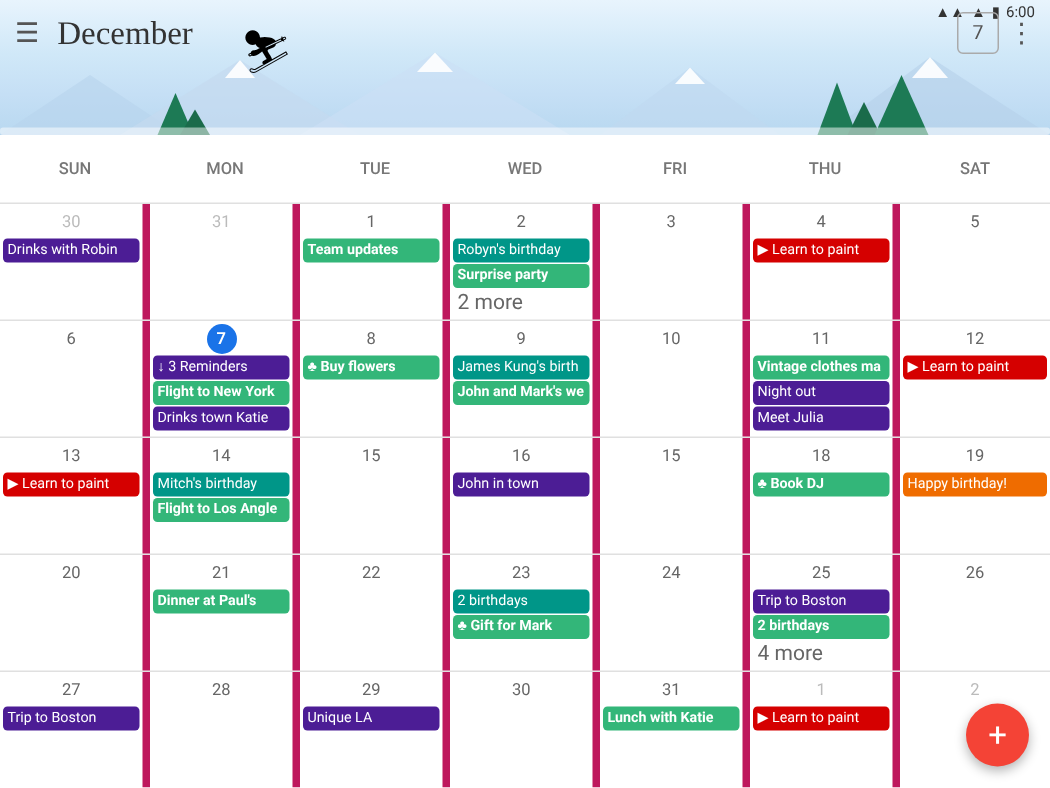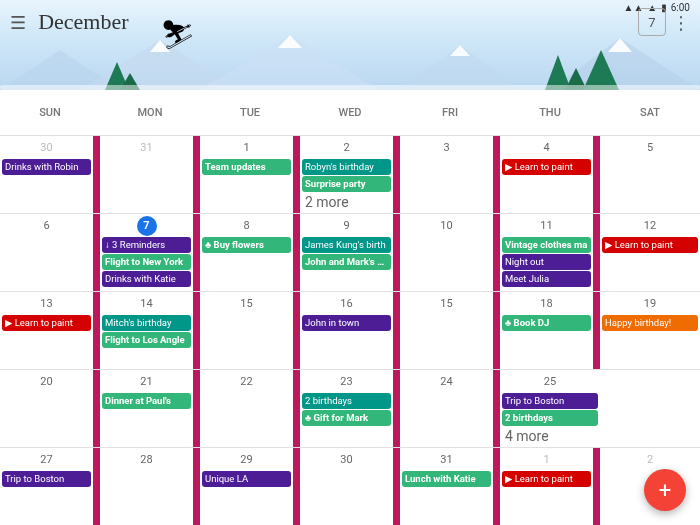--- a/index.html
+++ b/index.html
@@ -84,21 +84,21 @@
       display: grid;
       grid-template-rows: repeat(5, 1fr);
     }
     .week-row {
       display: grid;
       grid-template-columns: repeat(7, 1fr);
       border-bottom: 1px solid #e0e0e0;
       min-height: 72px;
     }
     .day-cell {
-      border-right: 7px solid #be185d;
+      border-right: 5px solid #be185d;
       padding: 2px 2px;
       min-height: 72px;
       position: relative;
       overflow: hidden;
     }
     .day-cell:last-child { border-right: none; }
     .day-num {
       font-size: 11px;
       color: #666;
       text-align: center;
@@ -267,21 +267,21 @@
         </div>
       </div>
       <div class="week-row">
         <div class="day-cell">
           <div class="day-num">6</div>
         </div>
         <div class="day-cell">
           <div class="day-num today">7</div>
           <span class="event blue">↓ 3 Reminders</span>
           <span class="event green">Flight to New York</span>
-          <span class="event blue">Drinks with Katie</span>
+          <span class="event blue">Drinks town Katie</span>
         </div>
         <div class="day-cell">
           <div class="day-num">8</div>
           <span class="event green">♣ Buy flowers</span>
         </div>
         <div class="day-cell">
           <div class="day-num">9</div>
           <span class="event teal">James Kung's birth</span>
           <span class="event green">John and Mark's we</span>
         </div>
@@ -346,20 +346,23 @@
         </div>
         <div class="day-cell">
           <div class="day-num">24</div>
         </div>
         <div class="day-cell">
           <div class="day-num">25</div>
           <span class="event blue">Trip to Boston</span>
           <span class="event green">2 birthdays</span>
           <span class="more-link">4 more</span>
         </div>
+        <div class="day-cell">
+          <div class="day-num">26</div>
+        </div>
       </div>
       <div class="week-row">
         <div class="day-cell">
           <div class="day-num">27</div>
           <span class="event blue">Trip to Boston</span>
         </div>
         <div class="day-cell">
           <div class="day-num">28</div>
         </div>
         <div class="day-cell">

